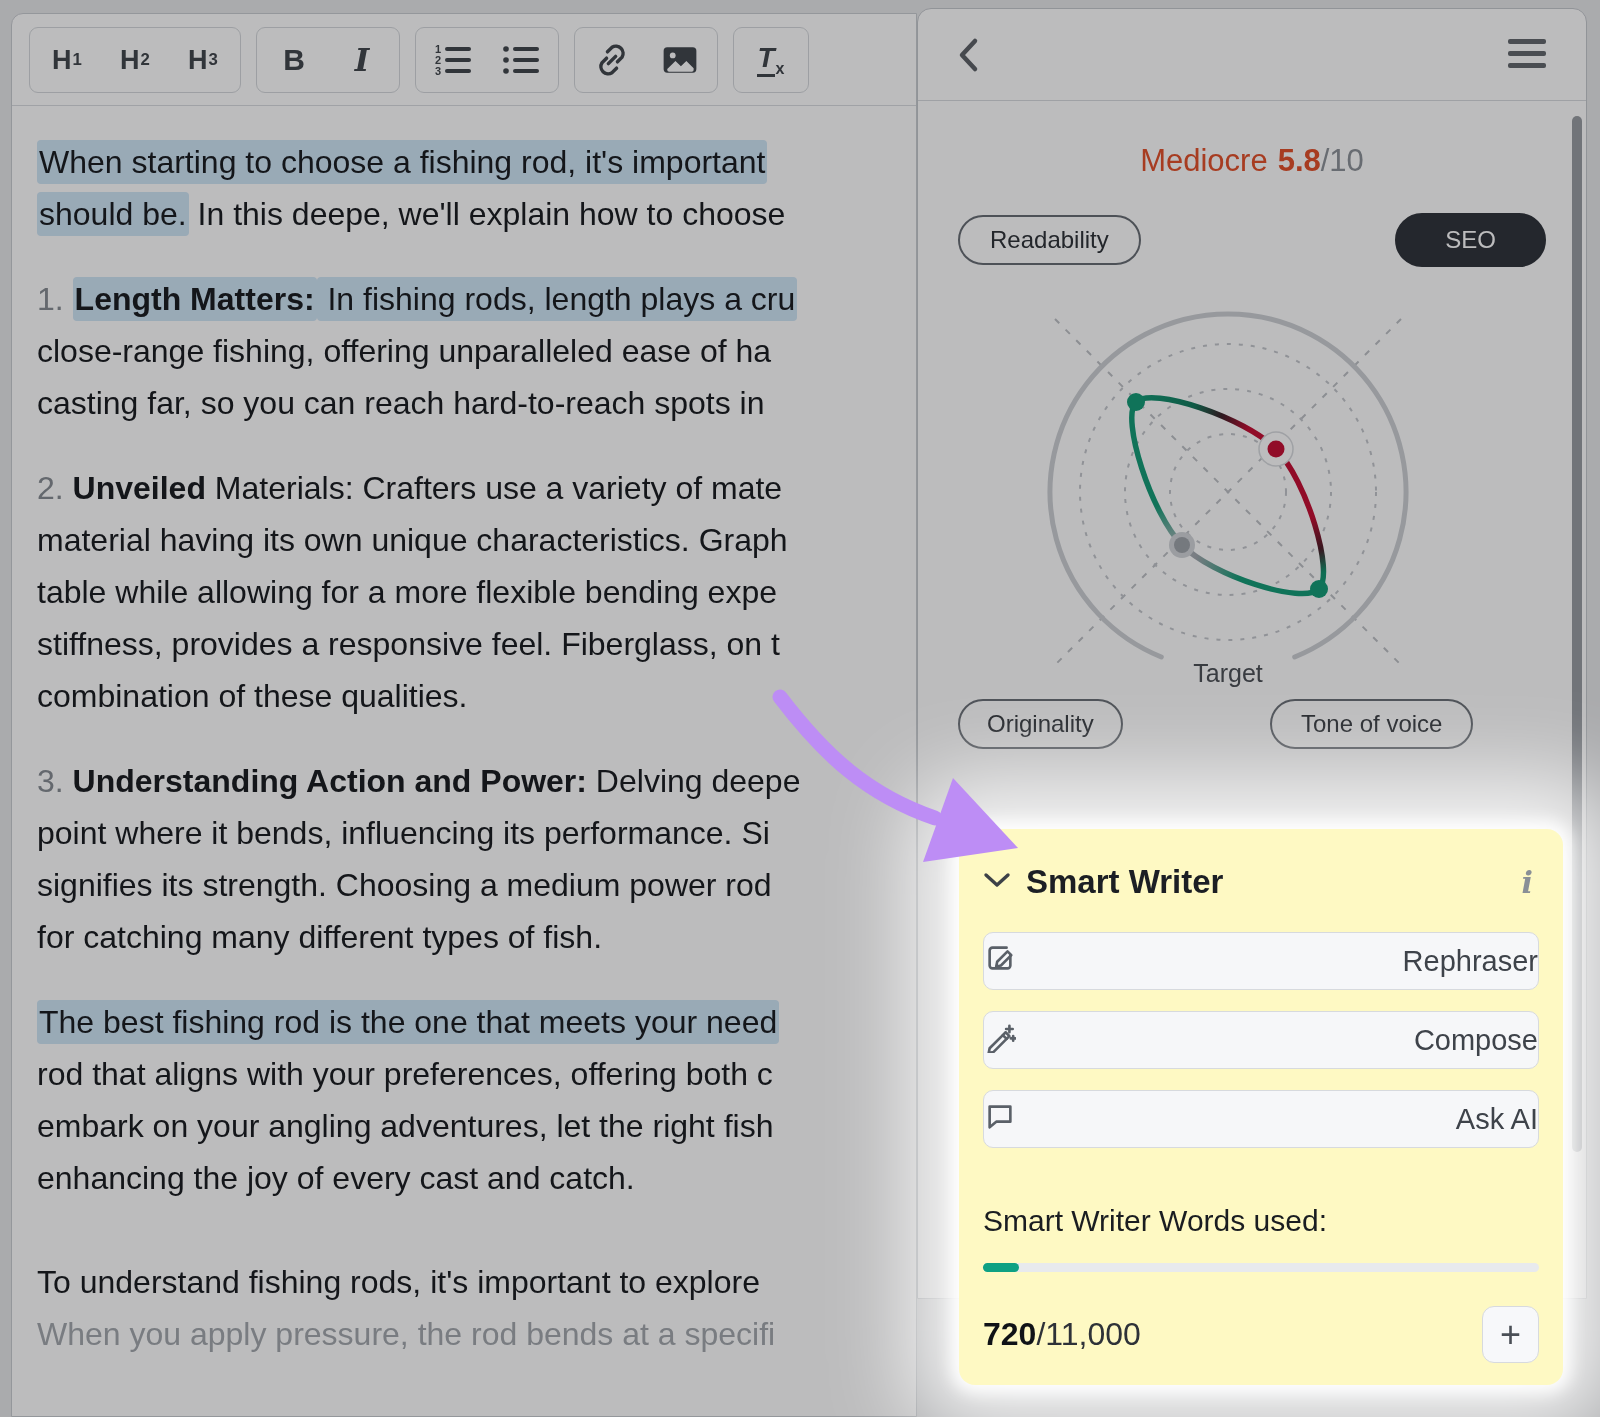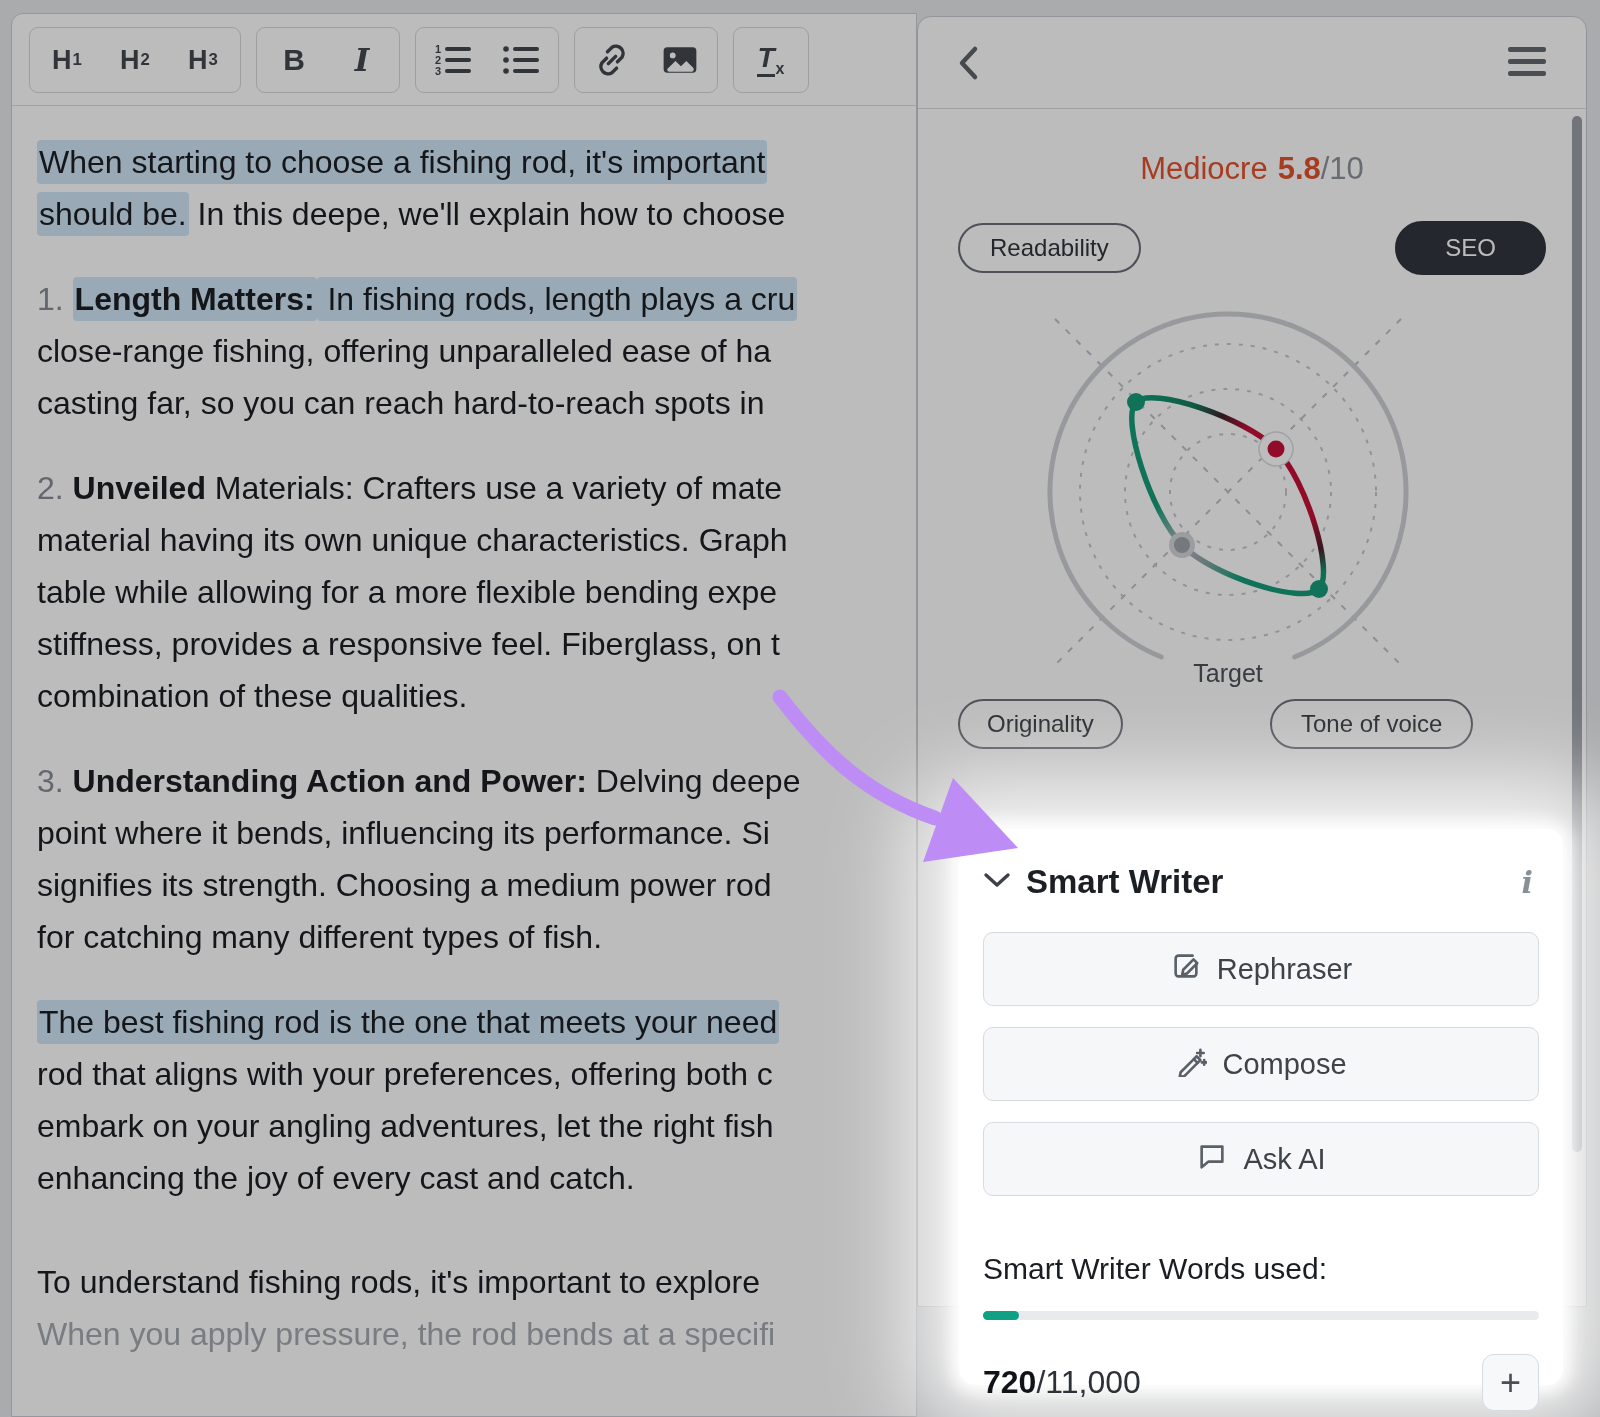--- a/index.html
+++ b/index.html
@@ -23,21 +23,21 @@
   .content{padding:30px 0 0 25px;font-size:32px;line-height:52px;color:#191c20;}
   .para{margin-bottom:33px;}
   .para.gap-lg{margin-top:52px;}
   .line{white-space:nowrap;height:52px;}
   .hl{background:#cfe6f6;border-radius:4px;padding:4px 2px;}
   .b{font-weight:700;}
   .num{color:#878d93;}
   .fade{color:#a3a8ad;}
 
   
-  .panel{position:absolute;left:917px;top:16px;width:670px;height:1291px;background:#ffffff;
+  .panel{position:absolute;left:917px;top:8px;width:670px;height:1291px;background:#ffffff;
          border:1px solid #c5c8cd;border-radius:14px 14px 0 0;box-sizing:border-box;}
   .panel-header{height:91px;border-bottom:1px solid #d7dade;position:relative;}
   .back{position:absolute;left:38px;top:25px;cursor:pointer;}
   .burger{position:absolute;right:40px;top:30px;width:38px;cursor:pointer;}
   .burger div{height:5px;background:#63676d;border-radius:2px;margin-bottom:7px;}
   .score{margin-top:42px;text-align:center;font-size:31px;}
   .score .grade{color:#e2502a;}
   .score .val{color:#e2502a;font-weight:800;margin-left:10px;}
   .score .max{color:#8d9298;}
   .tabs{margin:34px 40px 0;display:flex;justify-content:space-between;align-items:center;}
@@ -45,29 +45,29 @@
         background:transparent;display:inline-block;cursor:pointer;}
   .pill.dark{background:#2f333a;color:#ffffff;border-color:#2f333a;padding:11px 48px;text-align:right;}
   .pill.abs-orig{position:absolute;left:958px;top:699px;padding:9px 27px;}
   .pill.abs-tone{position:absolute;left:1270px;top:699px;padding:9px 29px;}
   .radar{position:absolute;left:928px;top:296px;}
   .scrollthumb{position:absolute;left:1572px;top:116px;width:10px;height:1036px;background:#999da2;
                border-radius:5px;cursor:pointer;}
 
   
   .overlay{position:absolute;inset:0;background:rgba(8,9,11,0.27);z-index:10;pointer-events:none;}
-  .card{position:absolute;left:959px;top:829px;width:604px;height:556px;background:#ffffff;border-radius:16px;
+  .card{position:absolute;left:959px;top:829px;width:604px;height:556px;background:#fef9c3;border-radius:16px;
         z-index:20;box-sizing:border-box;padding:0 24px;
         box-shadow:0 0 16px 8px rgba(255,255,255,0.95), 0 0 85px 48px rgba(255,255,255,0.85);}
   .card-header{display:flex;align-items:center;margin-top:34px;}
   .card-header .title{font-size:33px;font-weight:800;color:#1c1f24;margin-left:15px;}
   .card-header .info{margin-left:auto;font-family:"DejaVu Serif",serif;font-style:italic;font-weight:700;
                      font-size:30px;color:#898f96;cursor:pointer;padding:0 6px;}
-  .sw-btn{margin-top:21px;width:100%;height:74px;border:1px solid #d7dade;background:#f6f7f9;border-radius:10px;
-          display:flex;align-items:center;justify-content:center;gap:15px;font-size:29px;color:#3e434a;
+  .sw-btn{margin-top:21px;width:100%;height:58px;border:1px solid #d7dade;background:#f6f7f9;border-radius:10px;
+          display:flex;align-items:center;justify-content:space-between;gap:15px;font-size:29px;color:#3e434a;
           box-sizing:border-box;cursor:pointer;}
   .sw-btn.first{margin-top:31px;}
   .usage-label{margin-top:56px;font-size:30px;color:#1a1d21;}
   .track{margin-top:25px;height:9px;background:#e8eaed;border-radius:5px;position:relative;}
   .fill{position:absolute;left:0;top:0;bottom:0;background:#0ea183;border-radius:5px;}
   .usage-row{margin-top:34px;display:flex;align-items:center;}
   .used{font-size:32px;font-weight:800;color:#101317;}
   .total{font-size:32px;color:#2e3238;}
   .plus{margin-left:auto;width:57px;height:57px;border:1px solid #d7dade;background:#f7f8fa;border-radius:12px;
         font-size:36px;color:#4a4f56;display:flex;align-items:center;justify-content:center;cursor:pointer;

